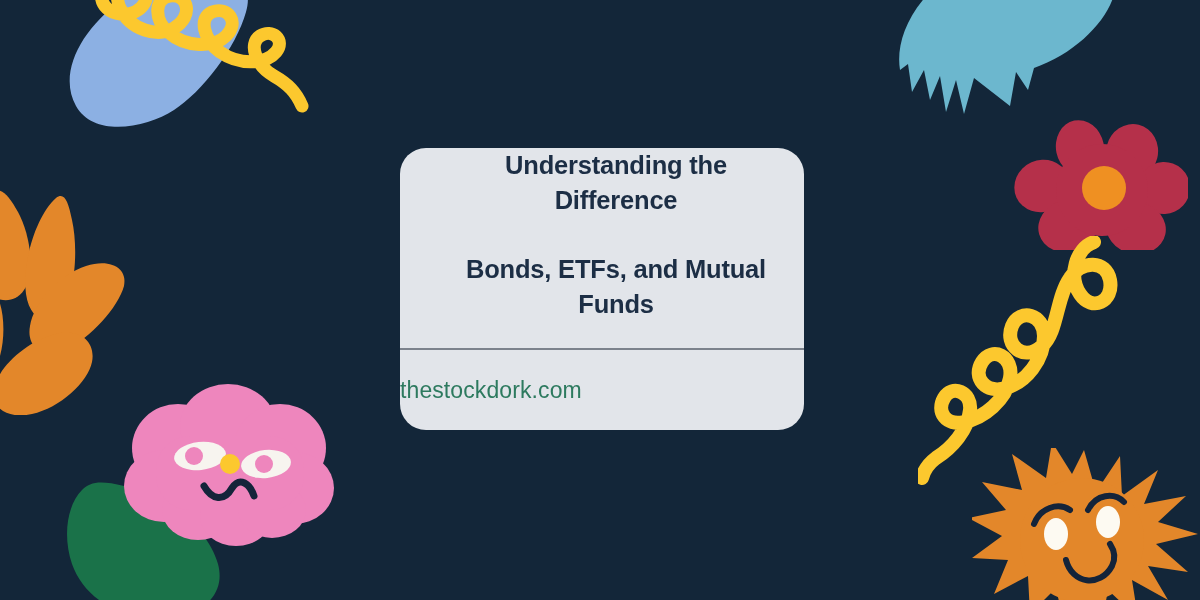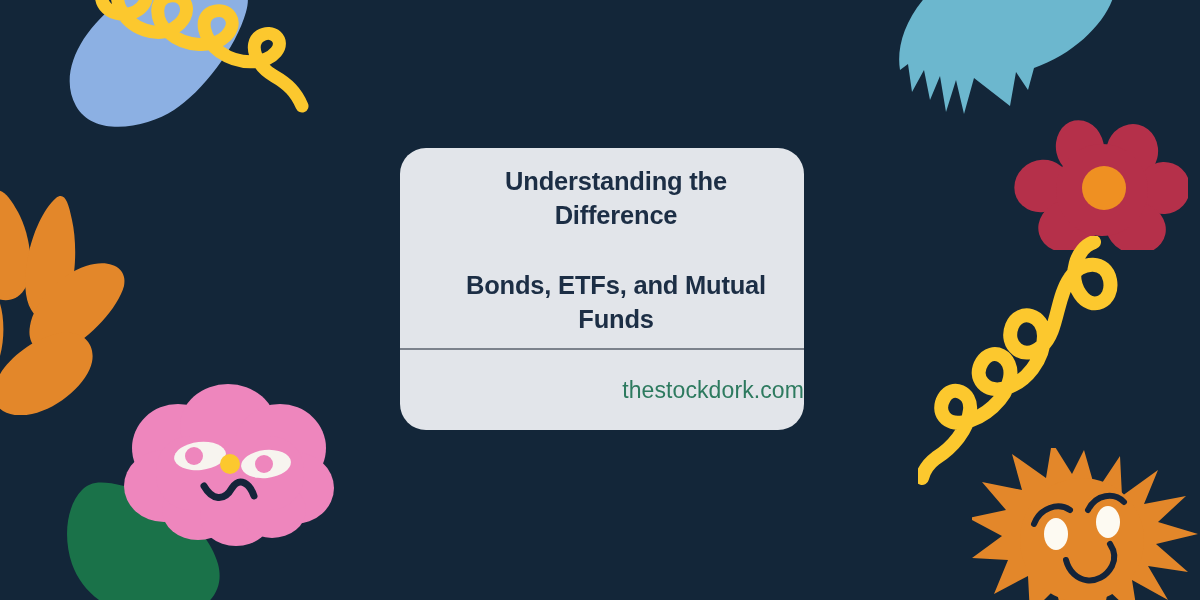--- a/index.html
+++ b/index.html
@@ -28,23 +28,23 @@
     background: #e2e5ea;
     border-radius: 26px;
     overflow: hidden;
     display: flex;
     flex-direction: column;
     z-index: 20;
   }
   #card-title-area {
     flex: 0 0 200px;
     display: flex;
-    align-items: flex-end;
+    align-items: flex-start;
     justify-content: center;
-    padding: 11px 14px;
+    padding: 0 14px;
     box-sizing: border-box;
     margin-left: 28px;
   }
   #card-title {
     margin: 0;
     text-align: center;
     color: #1c2e45;
     font-size: 25.5px;
     font-weight: bold;
     line-height: 1.36;
@@ -53,21 +53,21 @@
   #card-divider {
     height: 2px;
     width: 100%;
     background: #7c828c;
     flex: 0 0 auto;
   }
   #card-footer {
     flex: 1 1 auto;
     display: flex;
     align-items: center;
-    justify-content: flex-end;
+    justify-content: flex-start;
     border-radius: 19px;
   }
   #card-url {
     color: #2d7a5f;
     font-size: 23px;
     letter-spacing: 0.1px;
   }
 </style>
 </head>
 <body>

